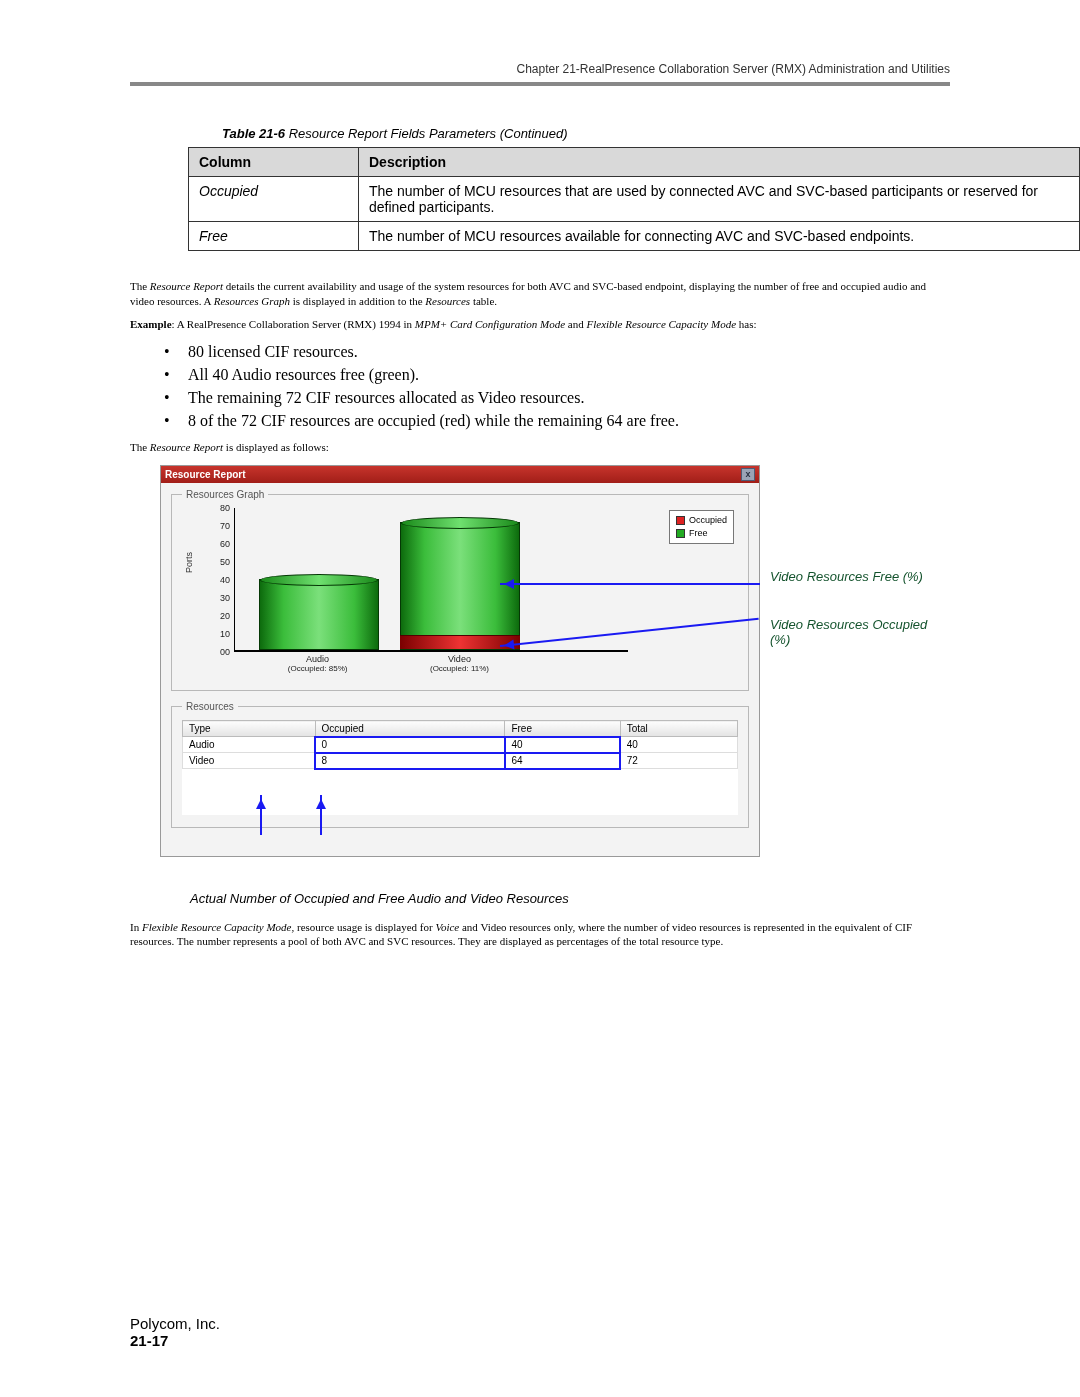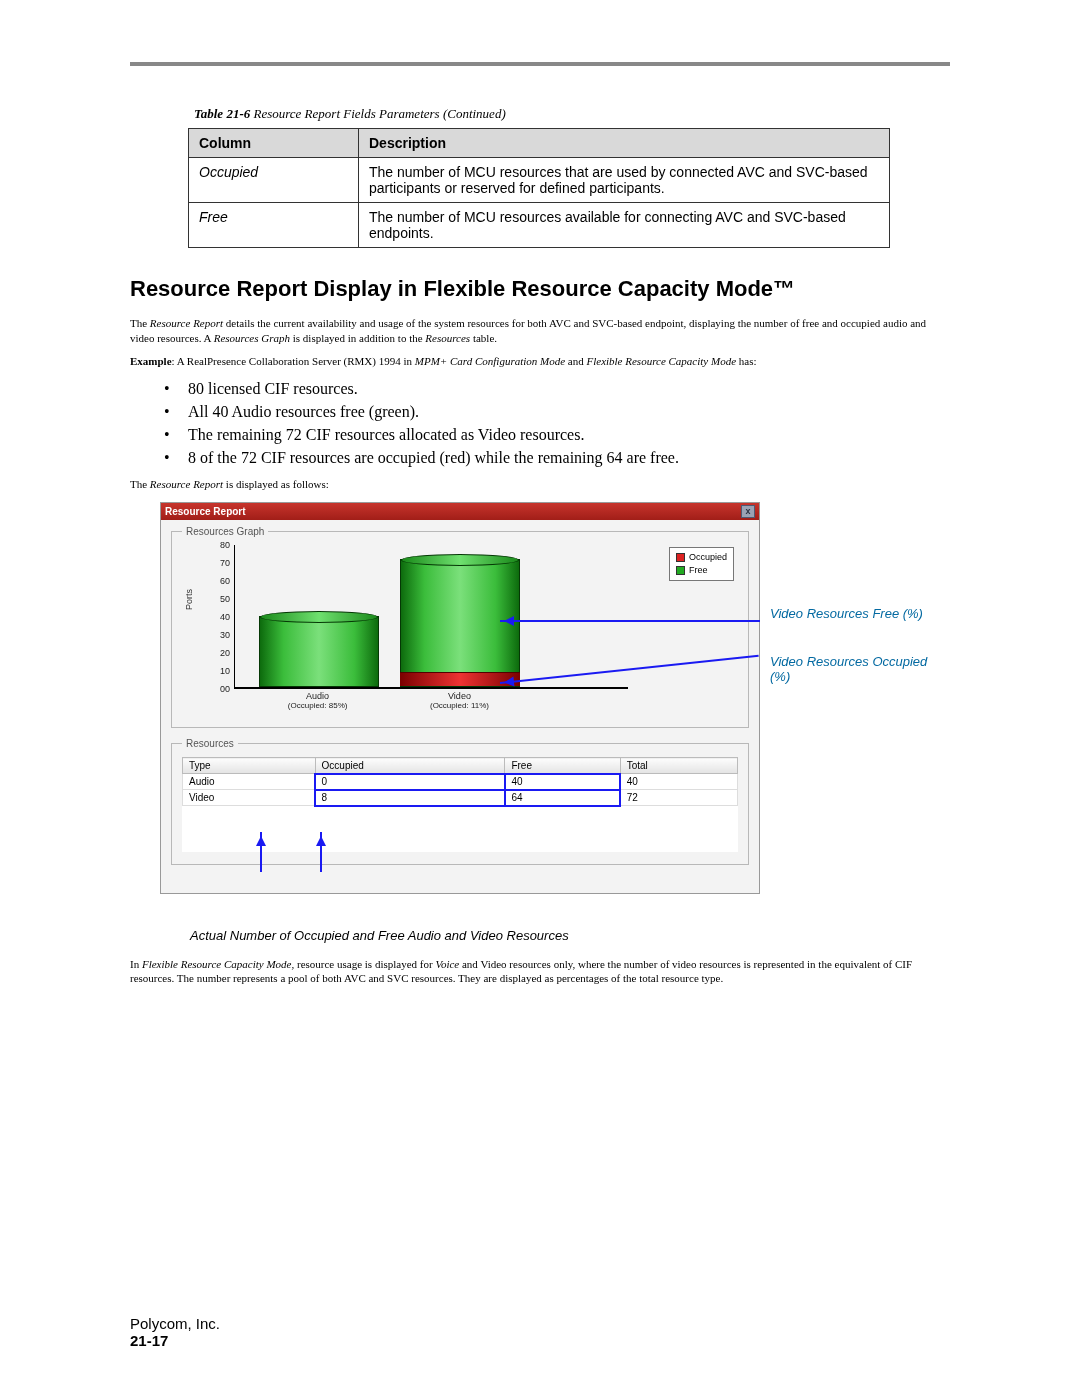--- a/index.html
+++ b/index.html
@@ -20,31 +20,31 @@
     text-align: right;
     color: #333;
     margin-bottom: 6px;
   }
   .header-rule {
     border: none;
     border-top: 4px solid #888;
     margin-bottom: 40px;
   }
   .table-caption {
-    font-family: Liberation Serif, serif;
+    font-family: Liberation Sans, sans-serif;
     font-size: 13px;
     font-style: italic;
     font-weight: bold;
     margin-bottom: 6px;
-    margin-left: 64px;
+    margin-left: 92px;
   }
   .table-caption .non-bold { font-weight: normal; }
   table.params {
     border-collapse: collapse;
-    width: 702px;
+    width: 892px;
     margin-left: 58px;
     margin-bottom: 28px;
     font-family: Arial, Helvetica, sans-serif;
     font-size: 14px;
   }
   table.params th {
     background: #d9d9d9;
     text-align: left;
     padding: 6px 10px;
     border: 1px solid #333;
@@ -219,21 +219,21 @@
     border: 1px solid #ddd;
     padding: 2px 6px;
   }
   .hl-col { outline: 2px solid #1a1af2; outline-offset: -1px; }
   
   .callout {
     position: absolute;
     font-family: Arial, Helvetica, sans-serif;
     font-style: italic;
     font-size: 13px;
-    color: #0369a1;
+    color: #14532d;
   }
   .arrow {
     position: absolute;
     height: 2px;
     background: #1a1af2;
   }
   .arrow::before {
     content: "";
     position: absolute;
     left: -1px; top: -4px;
@@ -275,20 +275,21 @@
     font-family: Arial, Helvetica, sans-serif;
     font-size: 15px;
     flex-direction: column;
   }
   .footer .pnum { font-weight: bold; }
 </style>
 </head>
 <body>
 
 <div class="page">
+  <div class="header-line">Chapter 21-RealPresence Collaboration Server (RMX) Administration and Utilities</div>
   <hr class="header-rule">
 
   <div class="table-caption">
     <span>Table 21-6</span><span class="non-bold">  Resource Report Fields Parameters (Continued)</span>
   </div>
 
   <table class="params">
     <thead>
       <tr>
         <th>Column</th>
@@ -300,21 +301,20 @@
         <td class="colname">Occupied</td>
         <td>The number of MCU resources that are used by connected AVC and SVC-based participants or reserved for defined participants.</td>
       </tr>
       <tr>
         <td class="colname">Free</td>
         <td>The number of MCU resources available for connecting AVC and SVC-based endpoints.</td>
       </tr>
     </tbody>
   </table>
 
-  <h2 class="section">Resource Report Display in Flexible Resource Capacity Mode™</h2>
 
   <p class="body-text">
     <span>The </span><span class="ital">Resource Report</span><span> details the current availability and usage of the system resources for both AVC and SVC-based endpoint, displaying the number of free and occupied audio and video resources. A </span><span class="ital">Resources Graph</span><span> is displayed in addition to the </span><span class="ital">Resources</span><span> table.</span>
   </p>
 
   <p class="body-text">
     <b>Example</b><span>: A RealPresence Collaboration Server (RMX) 1994 in </span><span class="ital">MPM+ Card Configuration Mode</span><span> and </span><span class="ital">Flexible Resource Capacity Mode</span><span> has:</span>
   </p>
 
   <ul class="bullets">

